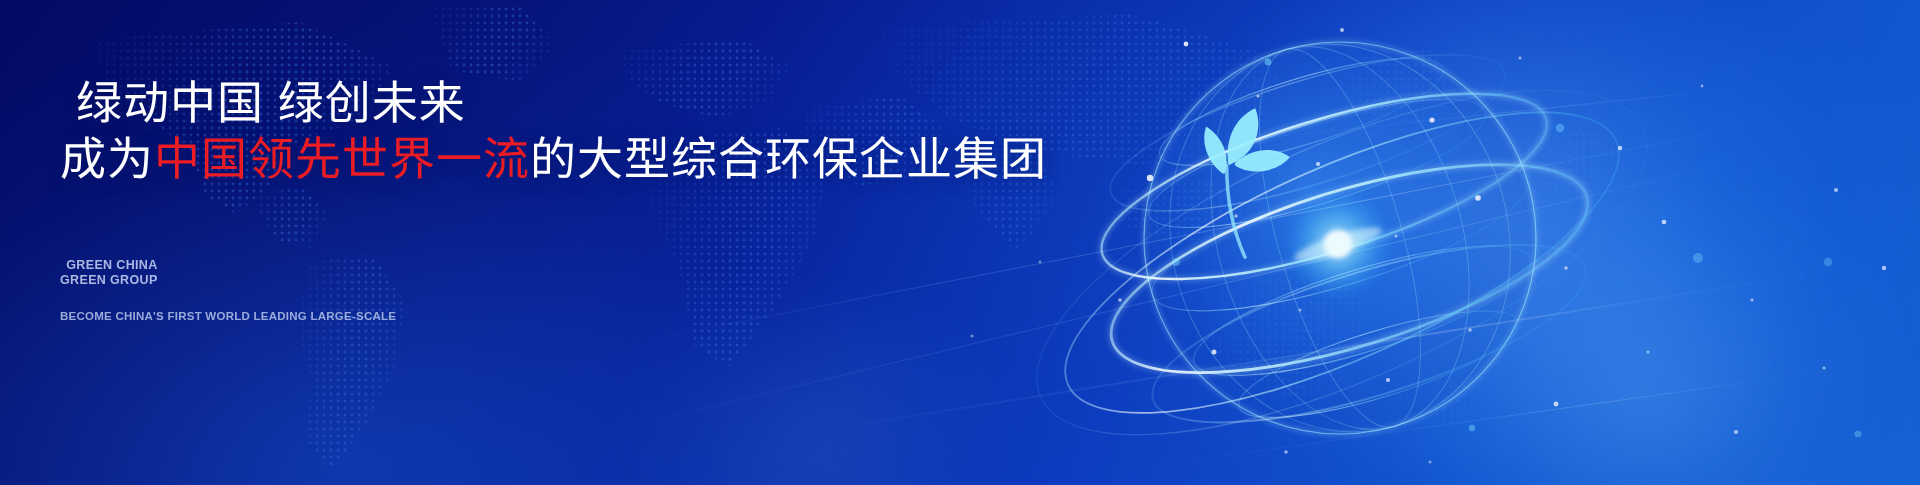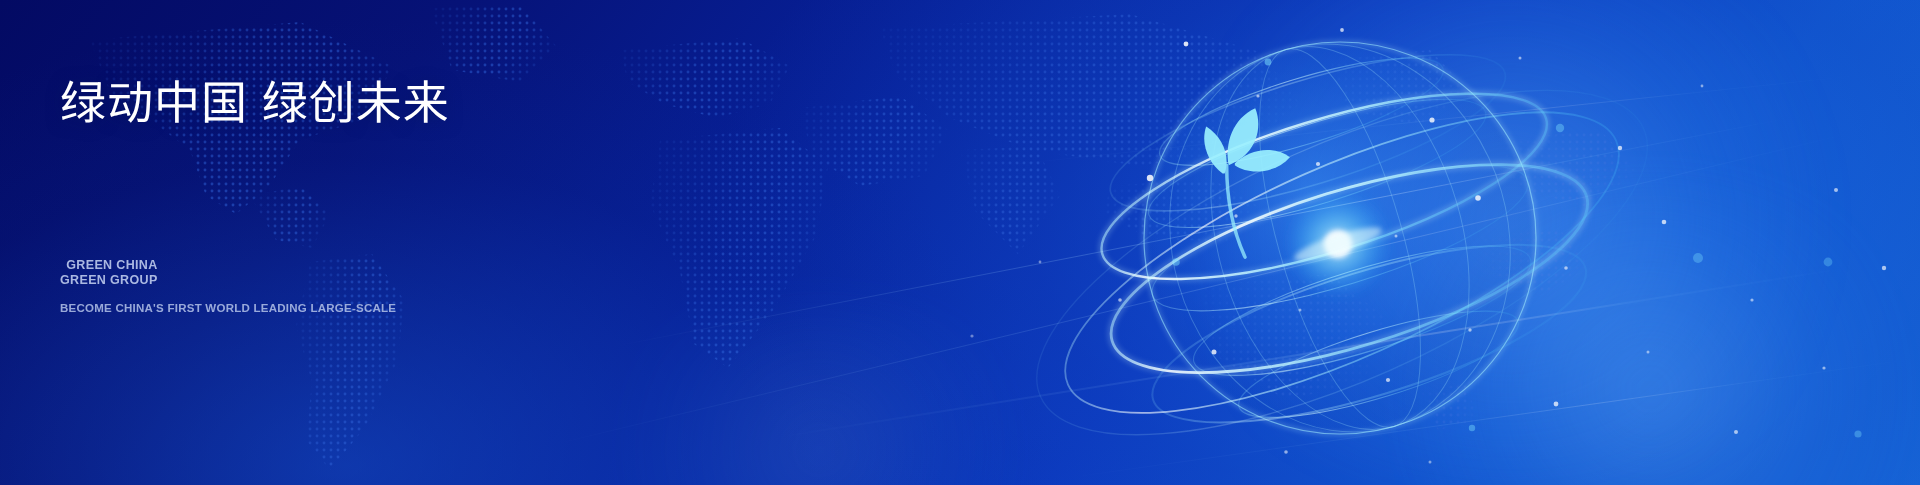--- a/index.html
+++ b/index.html
@@ -83,42 +83,42 @@
   .headline-1, .headline-2 {
     position:absolute;
     left:0;
     color:#ffffff;
     font-weight:400;
     letter-spacing:1px;
     white-space:nowrap;
     text-shadow:0 2px 16px rgba(0,20,90,.55);
     font-family:"Liberation Sans", "DejaVu Sans", sans-serif;
   }
-  .headline-1 { top:77px; font-size:46px; line-height:52px; }
+  .headline-1 { top:77px; font-size:46px; line-height:52px;margin-left:16px; }
   .headline-2 { top:133px; font-size:46px; line-height:52px; }
 
   .hl-red { color:#ec1c24; }
 
   .slogan-en {
     position:absolute;
     left:0; top:258px;
     color:#b9c6ea;
     font-size:12.5px;
     font-weight:700;
     letter-spacing:.35px;
     line-height:14.5px;
     white-space:nowrap;
     opacity:.92;
     text-align:right;
   }
   .slogan-en span { display:block; }
 
   .tagline-en {
     position:absolute;
-    left:0; top:302px;
+    left:0; top:310px;
     color:#b3c2e8;
     font-size:11.5px;
     font-weight:700;
     letter-spacing:.25px;
     line-height:13.5px;
     white-space:nowrap;
     opacity:.85;
   }
   .tagline-en span { display:block; }
 </style>
@@ -308,20 +308,21 @@
         <circle cx="1858" cy="434" r="3.6" opacity=".34"></circle>
         <circle cx="1828" cy="262" r="4.4" opacity=".3"></circle>
       </g>
     </svg>
   </div>
 
   <div class="copy">
 
     <div class="headline-1">绿动中国 绿创未来</div>
 
+    <div class="headline-2"><span>成为</span><span class="hl-red">中国领先世界一流</span><span>的大型综合环保企业集团</span></div>
 
     <div class="slogan-en">
       <span>GREEN CHINA</span>
       <span>GREEN GROUP</span>
     </div>
 
     <div class="tagline-en">
       <span>BECOME CHINA'S FIRST WORLD LEADING LARGE-SCALE</span>
     </div>
 

